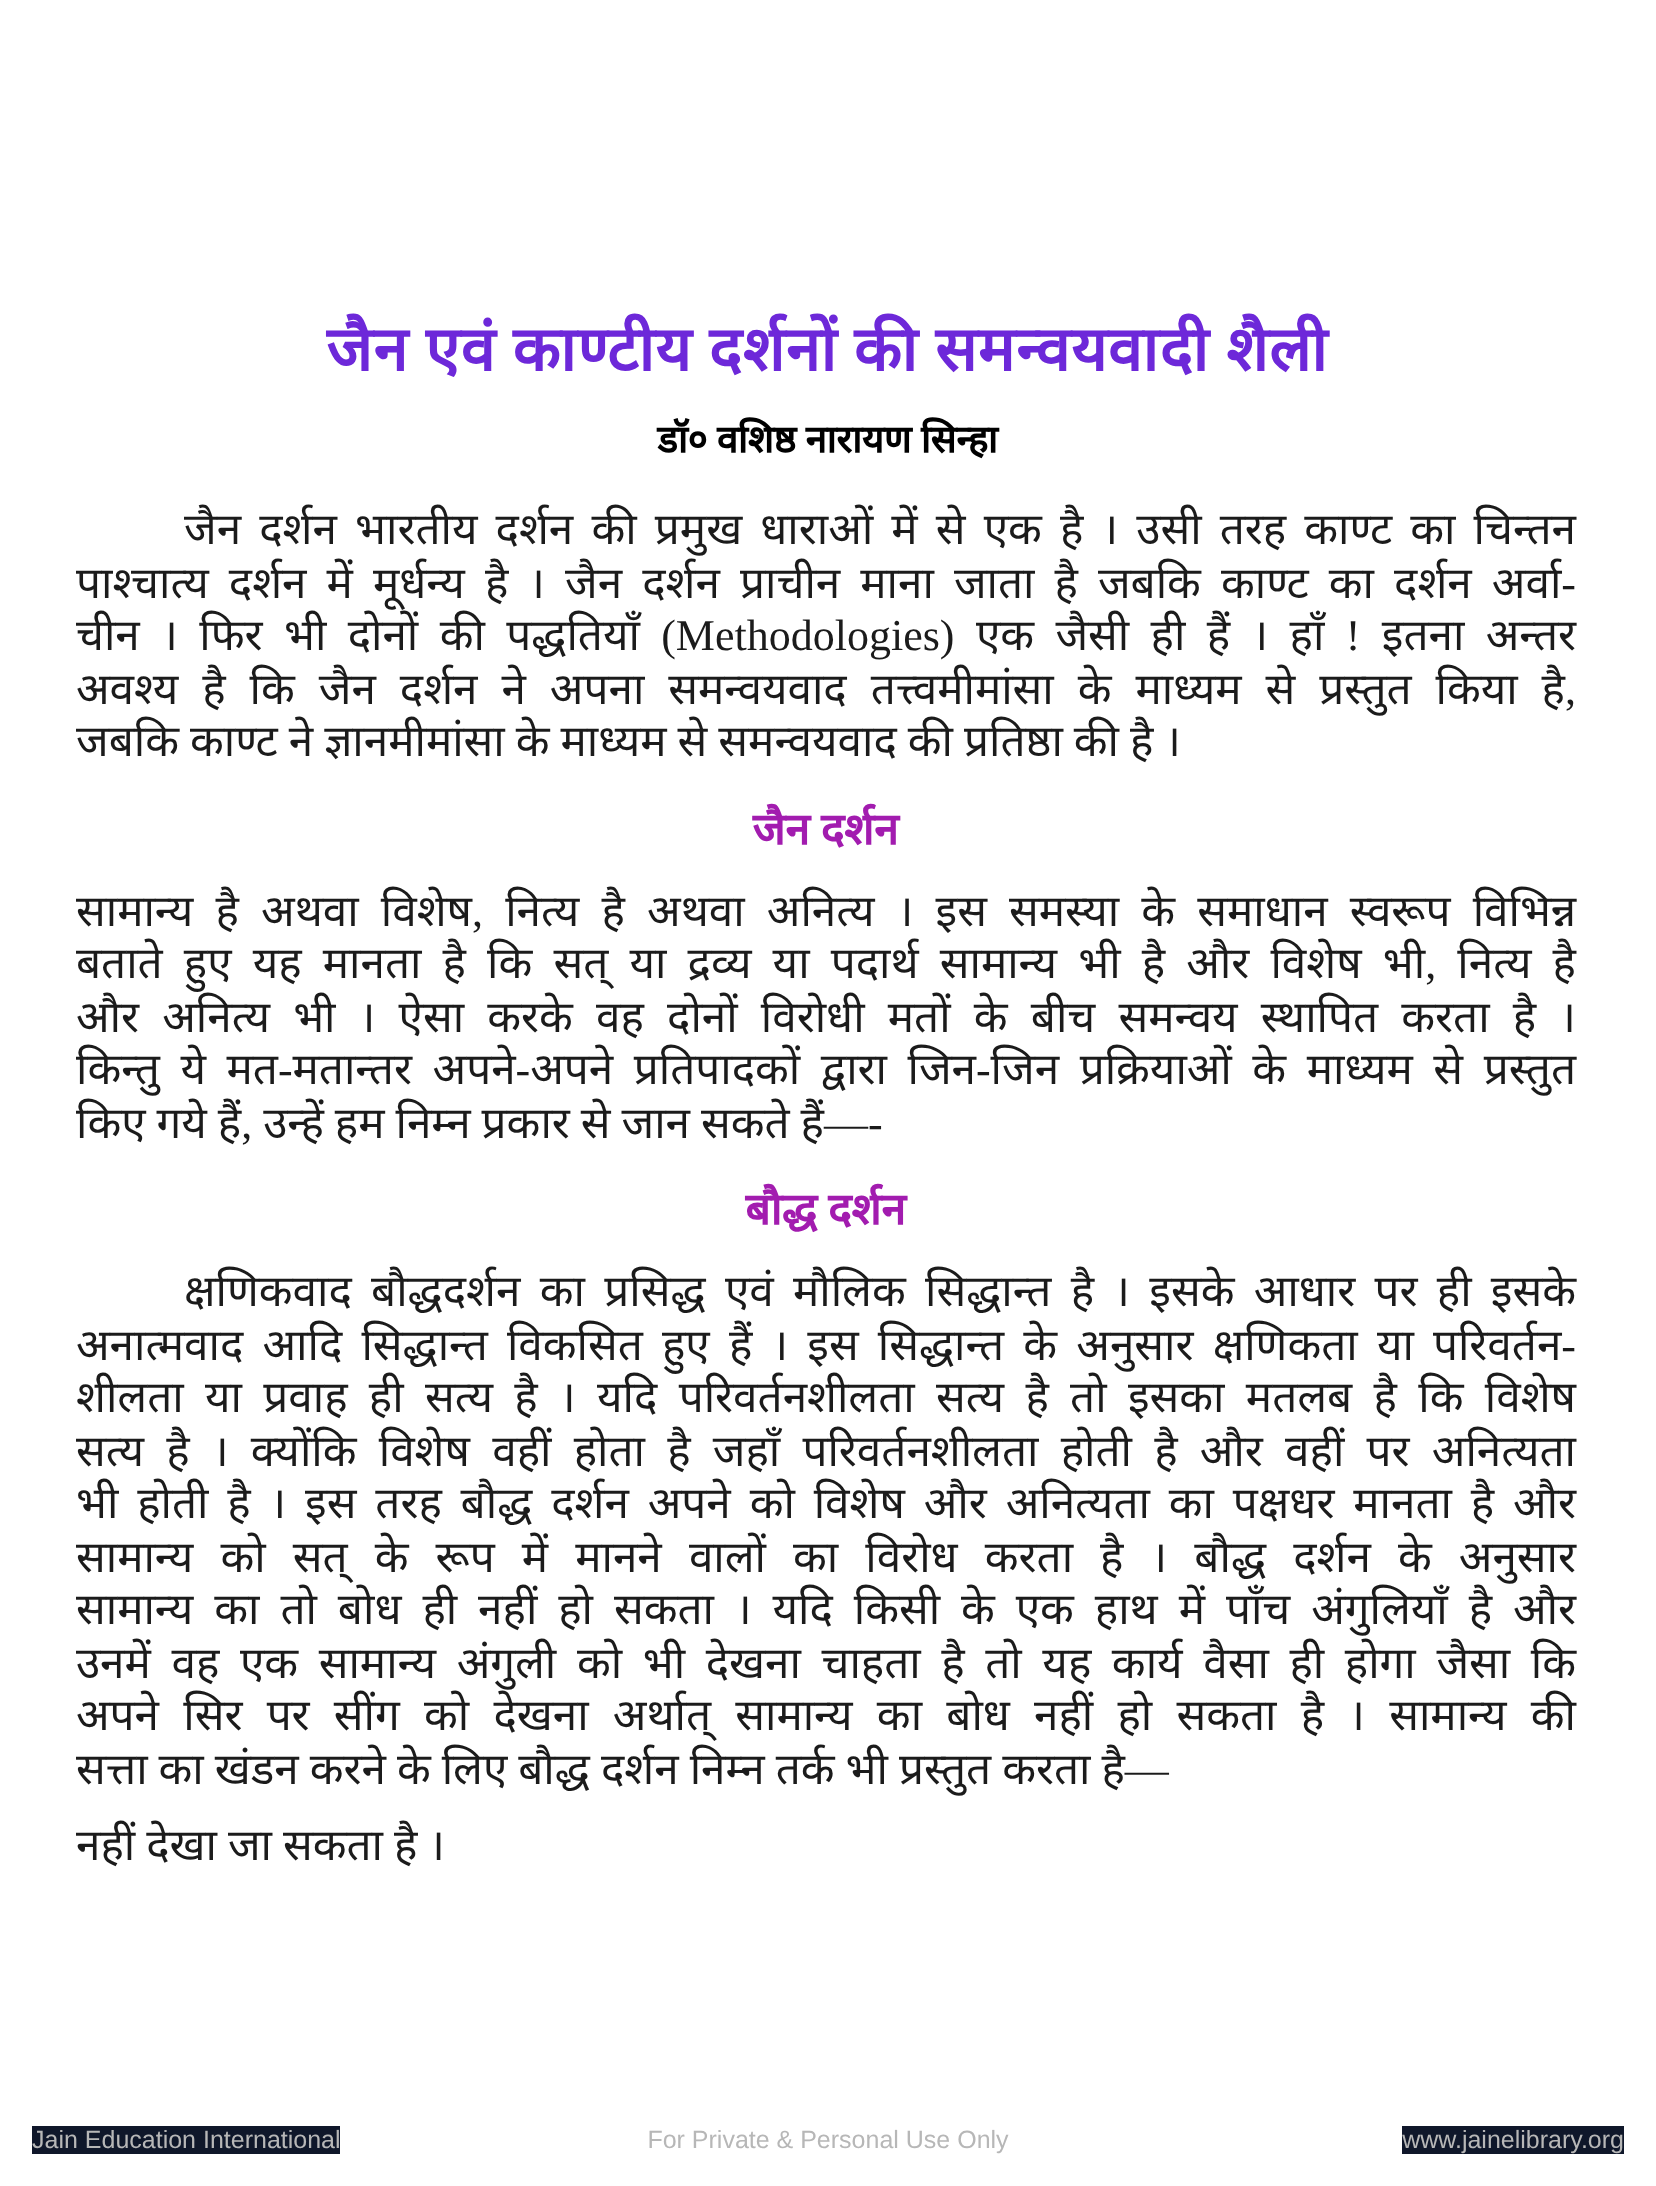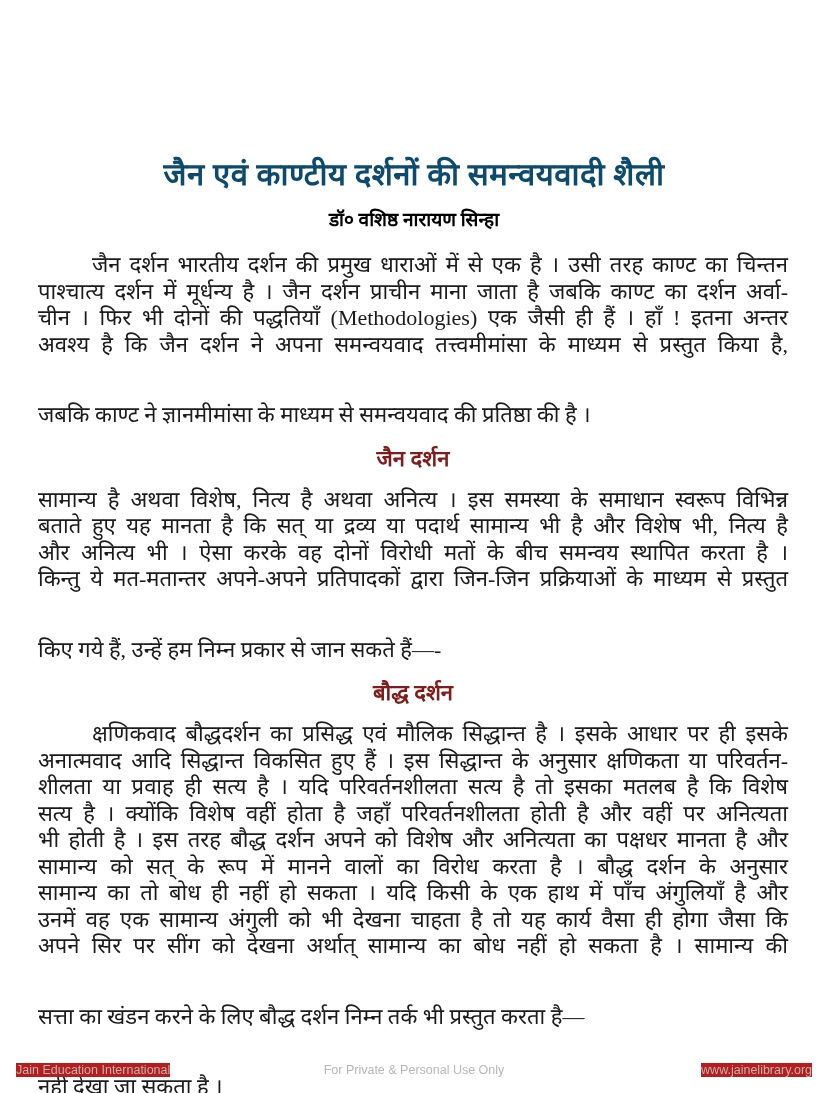--- a/index.html
+++ b/index.html
@@ -14,21 +14,21 @@
     overflow: hidden;
     color: #1b1b1b;
   }
 
   .title {
     margin-top: 152px;
     text-align: center;
     font-size: 31px;
     font-weight: bold;
     letter-spacing: 0.5px;
-    color: #0c4a6e;
+    color: #6d28d9;
   }
 
   .author {
     margin-top: 12px;
     text-align: center;
     font-size: 19px;
     font-weight: bold;
     color: #000000;
   }
 
@@ -41,48 +41,48 @@
     line-height: 26.5px;
     color: #1b1b1b;
   }
 
   .line {
     text-align: justify;
     text-align-last: justify;
     white-space: normal;
   }
   .line.first { padding-left: 54px; }
-  .line.last  { text-align-last: left; margin-top: 44px; }
+  .line.last  { text-align-last: left; }
 
   .section-heading {
     text-align: center;
     font-size: 22px;
     font-weight: bold;
-    color: #7f1d1d;
+    color: #a21caf;
     margin-top: 13px;
     margin-bottom: 15px;
   }
 
   .para-ka { margin-top: 12px; }
 
   .scan-footer {
     position: absolute;
     left: 0;
     right: 0;
     bottom: 16px;
     display: flex;
     justify-content: space-between;
     align-items: baseline;
     padding: 0 16px;
     font-family: "Liberation Sans", "DejaVu Sans", sans-serif;
     font-size: 12.5px;
     color: #b7b7b7;
   }
   .scan-footer .center { position: absolute; left: 0; right: 0; text-align: center; }
-  .scan-footer .left, .scan-footer .right { position: relative; z-index: 1; background: #b91c1c; }
+  .scan-footer .left, .scan-footer .right { position: relative; z-index: 1; background: #0f172a; }
 </style>
 </head>
 <body>
 
 <div class="page">
 
   <h1 class="title">जैन एवं काण्टीय दर्शनों की समन्वयवादी शैली</h1>
   <div class="author">डॉ० वशिष्ठ नारायण सिन्हा</div>
 
   <div class="content">

